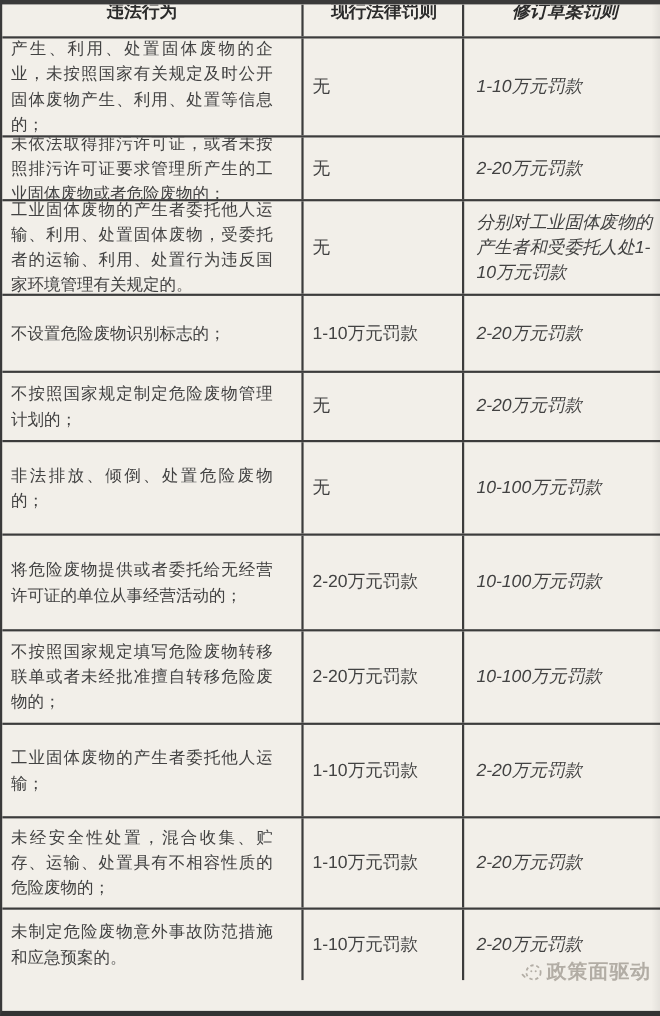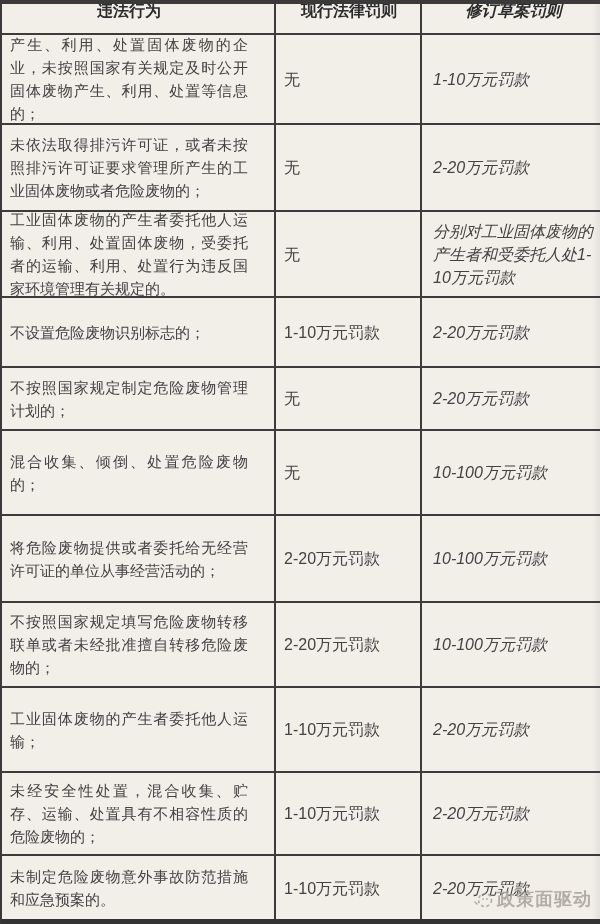--- a/index.html
+++ b/index.html
@@ -50,21 +50,21 @@
     text-align: center;
     font-weight: bold;
     color: #2b2b2b;
     font-size: 16px;
     padding-top: 2px;
     padding-bottom: 18px;
   }
   .watermark {
     position: absolute;
     right: 8px;
-    bottom: 8px;
+    bottom: 24px;
     display: flex;
     align-items: center;
     gap: 3px;
     color: #a19b92;
     opacity: 0.78;
     font-size: 18px;
     font-weight: bold;
     letter-spacing: 1px;
     pointer-events: none;
   }
@@ -80,21 +80,21 @@
     <div class="cell c2">现行法律罚则</div>
     <div class="cell c3">修订草案罚则</div>
   </div>
 
   <div class="row" style="height:90px">
     <div class="cell c1">产生、利用、处置固体废物的企业，未按照国家有关规定及时公开固体废物产生、利用、处置等信息的；</div>
     <div class="cell c2">无</div>
     <div class="cell c3">1-10万元罚款</div>
   </div>
 
-  <div class="row" style="height:87px">
+  <div class="row" style="height:58px">
     <div class="cell c1">未依法取得排污许可证，或者未按照排污许可证要求管理所产生的工业固体废物或者危险废物的；</div>
     <div class="cell c2">无</div>
     <div class="cell c3">2-20万元罚款</div>
   </div>
 
   <div class="row" style="height:86px">
     <div class="cell c1">工业固体废物的产生者委托他人运输、利用、处置固体废物，受委托者的运输、利用、处置行为违反国家环境管理有关规定的。</div>
     <div class="cell c2">无</div>
     <div class="cell c3">分别对工业固体废物的产生者和受委托人处1-10万元罚款</div>
   </div>
@@ -105,21 +105,21 @@
     <div class="cell c3">2-20万元罚款</div>
   </div>
 
   <div class="row" style="height:63px">
     <div class="cell c1">不按照国家规定制定危险废物管理计划的；</div>
     <div class="cell c2">无</div>
     <div class="cell c3">2-20万元罚款</div>
   </div>
 
   <div class="row" style="height:85px">
-    <div class="cell c1">混合收集、倾倒、处置危险废物的；</div>
+    <div class="cell c1">非法排放、倾倒、处置危险废物的；</div>
     <div class="cell c2">无</div>
     <div class="cell c3">10-100万元罚款</div>
   </div>
 
   <div class="row" style="height:87px">
     <div class="cell c1">将危险废物提供或者委托给无经营许可证的单位从事经营活动的；</div>
     <div class="cell c2">2-20万元罚款</div>
     <div class="cell c3">10-100万元罚款</div>
   </div>
 

